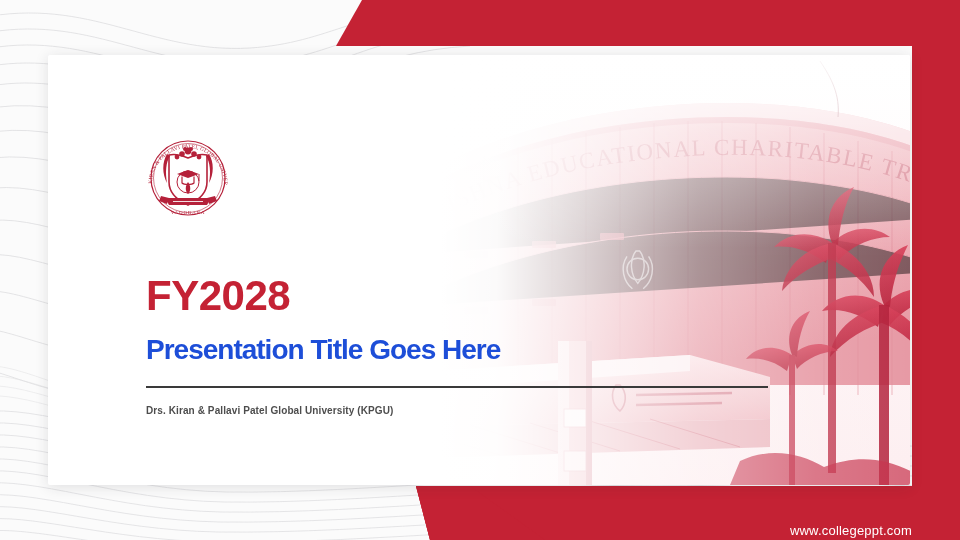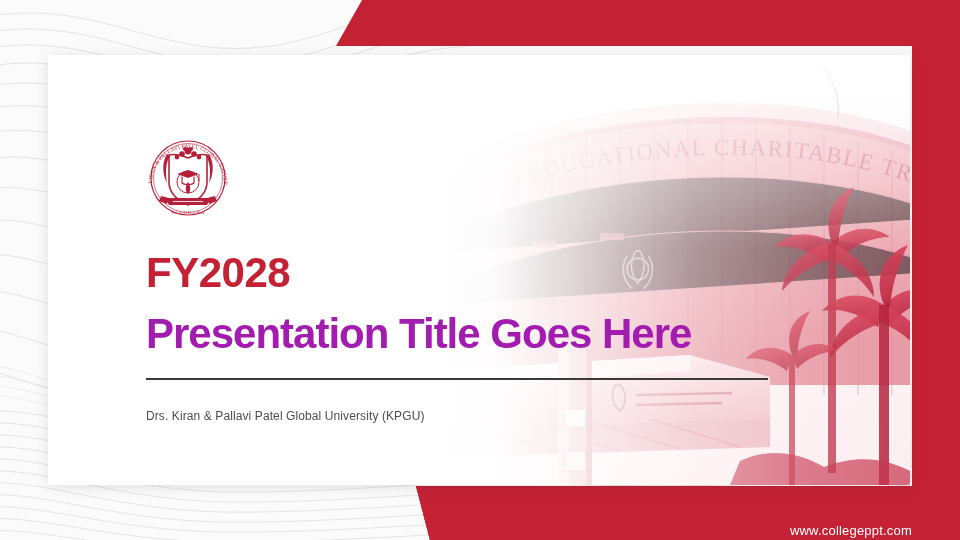--- a/index.html
+++ b/index.html
@@ -49,35 +49,35 @@
       rgba(255,255,255,.92) 0%,
       rgba(255,255,255,.40) 18%,
       rgba(255,255,255,0) 45%);
   }
 
   
   .logo{position:absolute;left:95px;top:83px;width:90px;height:80px;z-index:4;}
   .logo svg{display:block;width:90px;height:80px;}
 
   
-  .textblock{position:absolute;left:98px;top:197px;z-index:5;width:640px;}
+  .textblock{position:absolute;left:98px;top:220px;z-index:5;width:640px;}
   .fy{
     font-size:42px;font-weight:bold;color:#C42234;letter-spacing:-0.5px;
     line-height:1;margin:0 0 18px 0;
   }
   .maintitle{
-    font-size:42px;font-weight:bold;color:#a21caf;letter-spacing:-1px;
+    font-size:28px;font-weight:bold;color:#1d4ed8;letter-spacing:-1px;
     line-height:1.05;margin:0;white-space:nowrap;
   }
   .divider{
     margin-top:22px;width:622px;height:0;
     border-top:2px solid #3a3a3a;
   }
   .subtitle{
-    margin-top:29px;font-size:12px;color:#4d4d4d;letter-spacing:.1px;
+    margin-top:17px;font-size:10px;color:#4d4d4d;letter-spacing:.1px;font-weight:bold;
   }
 
   
   .footer-url{
     position:absolute;right:48px;bottom:2px;z-index:6;
     color:#ffffff;font-size:13px;letter-spacing:.2px;
   }
 </style>
 </head>
 <body>

